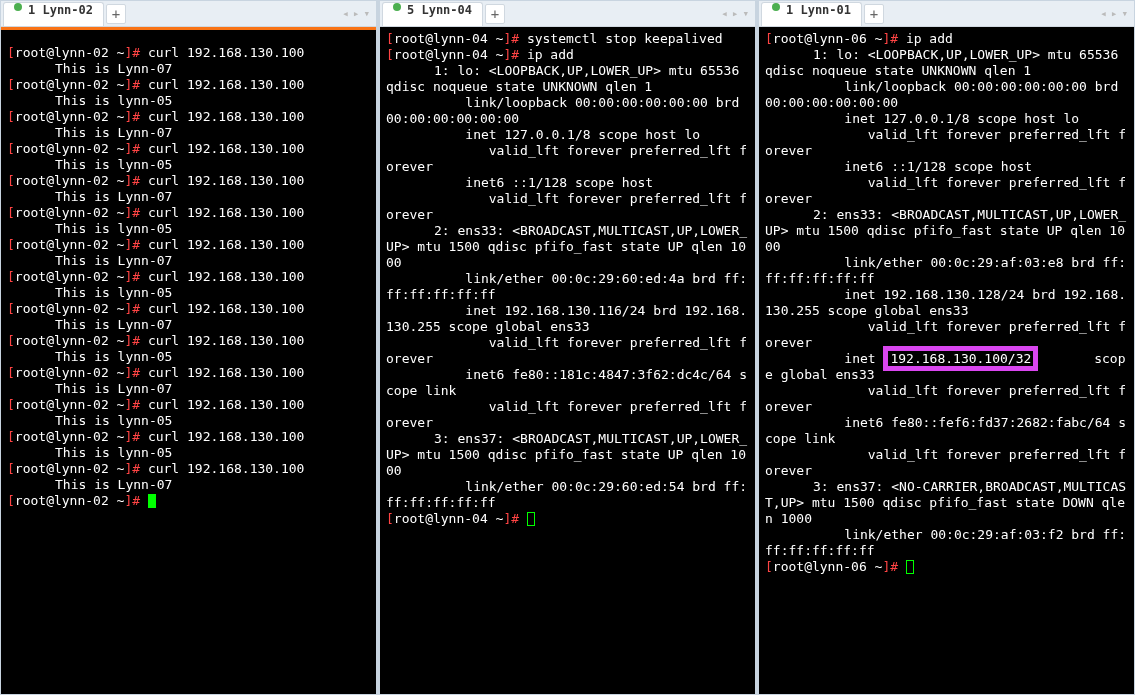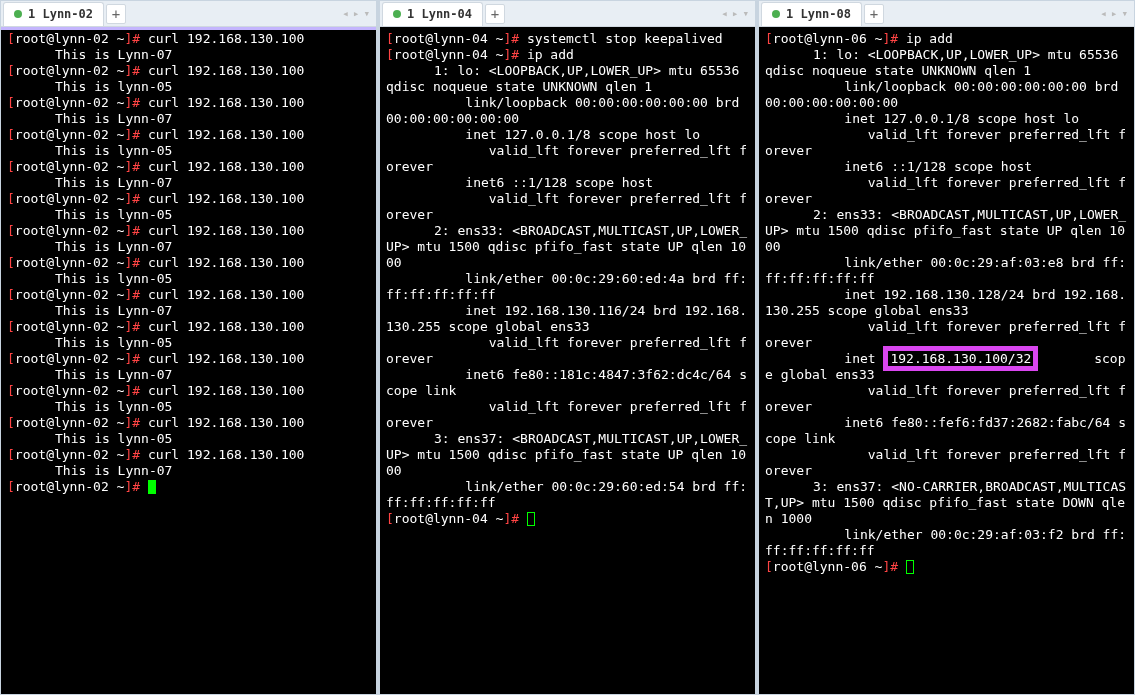--- a/index.html
+++ b/index.html
@@ -24,21 +24,20 @@
 .tab-bar {
   height: 26px;
   background: #e8eef4;
   display: flex;
   align-items: center;
   border-bottom: 1px solid #d0d8e0;
   padding: 0 2px;
 }
 .tab {
   display: flex;
-  align-items: center;
   height: 24px;
   padding: 0 10px;
   background: #ffffff;
   border: 1px solid #d0d8e0;
   border-bottom: none;
   border-radius: 3px 3px 0 0;
   margin-right: 2px;
   gap: 6px;
 }
 .tab-dot {
@@ -82,22 +81,22 @@
   color: #ffffff;
   padding: 4px 6px;
   font-family: "Consolas", "Monaco", monospace;
   font-size: 13px;
   line-height: 16px;
   overflow: hidden;
   white-space: pre-wrap;
   word-break: break-all;
 }
 .terminal-window.active .terminal-content {
-  border-top: 3px solid #c4b5fd;
-  padding-top: 1px;
+  border-top: 3px solid #f97316;
+  padding-top: 15px;
 }
 .line { white-space: pre-wrap; word-break: break-all; }
 .prompt-open { color: #ff4444; }
 .prompt-user { color: #ffffff; }
 .prompt-close { color: #ff4444; }
 .cmd { color: #ffffff; }
 .out { color: #ffffff; margin-left: 48px; }
 .cursor-green {
   display: inline-block;
   width: 8px;
@@ -132,36 +131,36 @@
         <span>▸</span>
         <span>▾</span>
       </div>
     </div>
     <div class="terminal-content"><div class="line"><span class="prompt-open">[</span><span class="prompt-user">root@lynn-02 ~</span><span class="prompt-close">]# </span><span class="cmd">curl 192.168.130.100</span></div><div class="line"><span class="out">This is Lynn-07</span></div><div class="line"><span class="prompt-open">[</span><span class="prompt-user">root@lynn-02 ~</span><span class="prompt-close">]# </span><span class="cmd">curl 192.168.130.100</span></div><div class="line"><span class="out">This is lynn-05</span></div><div class="line"><span class="prompt-open">[</span><span class="prompt-user">root@lynn-02 ~</span><span class="prompt-close">]# </span><span class="cmd">curl 192.168.130.100</span></div><div class="line"><span class="out">This is Lynn-07</span></div><div class="line"><span class="prompt-open">[</span><span class="prompt-user">root@lynn-02 ~</span><span class="prompt-close">]# </span><span class="cmd">curl 192.168.130.100</span></div><div class="line"><span class="out">This is lynn-05</span></div><div class="line"><span class="prompt-open">[</span><span class="prompt-user">root@lynn-02 ~</span><span class="prompt-close">]# </span><span class="cmd">curl 192.168.130.100</span></div><div class="line"><span class="out">This is Lynn-07</span></div><div class="line"><span class="prompt-open">[</span><span class="prompt-user">root@lynn-02 ~</span><span class="prompt-close">]# </span><span class="cmd">curl 192.168.130.100</span></div><div class="line"><span class="out">This is lynn-05</span></div><div class="line"><span class="prompt-open">[</span><span class="prompt-user">root@lynn-02 ~</span><span class="prompt-close">]# </span><span class="cmd">curl 192.168.130.100</span></div><div class="line"><span class="out">This is Lynn-07</span></div><div class="line"><span class="prompt-open">[</span><span class="prompt-user">root@lynn-02 ~</span><span class="prompt-close">]# </span><span class="cmd">curl 192.168.130.100</span></div><div class="line"><span class="out">This is lynn-05</span></div><div class="line"><span class="prompt-open">[</span><span class="prompt-user">root@lynn-02 ~</span><span class="prompt-close">]# </span><span class="cmd">curl 192.168.130.100</span></div><div class="line"><span class="out">This is Lynn-07</span></div><div class="line"><span class="prompt-open">[</span><span class="prompt-user">root@lynn-02 ~</span><span class="prompt-close">]# </span><span class="cmd">curl 192.168.130.100</span></div><div class="line"><span class="out">This is lynn-05</span></div><div class="line"><span class="prompt-open">[</span><span class="prompt-user">root@lynn-02 ~</span><span class="prompt-close">]# </span><span class="cmd">curl 192.168.130.100</span></div><div class="line"><span class="out">This is Lynn-07</span></div><div class="line"><span class="prompt-open">[</span><span class="prompt-user">root@lynn-02 ~</span><span class="prompt-close">]# </span><span class="cmd">curl 192.168.130.100</span></div><div class="line"><span class="out">This is lynn-05</span></div><div class="line"><span class="prompt-open">[</span><span class="prompt-user">root@lynn-02 ~</span><span class="prompt-close">]# </span><span class="cmd">curl 192.168.130.100</span></div><div class="line"><span class="out">This is lynn-05</span></div><div class="line"><span class="prompt-open">[</span><span class="prompt-user">root@lynn-02 ~</span><span class="prompt-close">]# </span><span class="cmd">curl 192.168.130.100</span></div><div class="line"><span class="out">This is Lynn-07</span></div><div class="line"><span class="prompt-open">[</span><span class="prompt-user">root@lynn-02 ~</span><span class="prompt-close">]# </span><span class="cmd"></span><span class="cursor-green"></span></div></div>
   </div>
 <div class="terminal-window">
     <div class="tab-bar">
       <div class="tab">
         <span class="tab-dot"></span>
-        <span class="tab-label">1 Lynn-04</span>
+        <span class="tab-label">5 Lynn-04</span>
       </div>
       <div class="tab-add">+</div>
       <div class="tab-nav">
         <span>◂</span>
         <span>▸</span>
         <span>▾</span>
       </div>
     </div>
     <div class="terminal-content"><div class="line"><span class="prompt-open">[</span><span class="prompt-user">root@lynn-04 ~</span><span class="prompt-close">]# </span><span class="cmd">systemctl stop keepalived</span></div><div class="line"><span class="prompt-open">[</span><span class="prompt-user">root@lynn-04 ~</span><span class="prompt-close">]# </span><span class="cmd">ip add</span></div><div class="line"><span class="out">1: lo: &lt;LOOPBACK,UP,LOWER_UP&gt; mtu 65536 qdisc noqueue state UNKNOWN qlen 1</span></div><div class="line"><span class="out">    link/loopback 00:00:00:00:00:00 brd 00:00:00:00:00:00</span></div><div class="line"><span class="out">    inet 127.0.0.1/8 scope host lo</span></div><div class="line"><span class="out">       valid_lft forever preferred_lft forever</span></div><div class="line"><span class="out">    inet6 ::1/128 scope host</span></div><div class="line"><span class="out">       valid_lft forever preferred_lft forever</span></div><div class="line"><span class="out">2: ens33: &lt;BROADCAST,MULTICAST,UP,LOWER_UP&gt; mtu 1500 qdisc pfifo_fast state UP qlen 1000</span></div><div class="line"><span class="out">    link/ether 00:0c:29:60:ed:4a brd ff:ff:ff:ff:ff:ff</span></div><div class="line"><span class="out">    inet 192.168.130.116/24 brd 192.168.130.255 scope global ens33</span></div><div class="line"><span class="out">       valid_lft forever preferred_lft forever</span></div><div class="line"><span class="out">    inet6 fe80::181c:4847:3f62:dc4c/64 scope link</span></div><div class="line"><span class="out">       valid_lft forever preferred_lft forever</span></div><div class="line"><span class="out">3: ens37: &lt;BROADCAST,MULTICAST,UP,LOWER_UP&gt; mtu 1500 qdisc pfifo_fast state UP qlen 1000</span></div><div class="line"><span class="out">    link/ether 00:0c:29:60:ed:54 brd ff:ff:ff:ff:ff:ff</span></div><div class="line"><span class="prompt-open">[</span><span class="prompt-user">root@lynn-04 ~</span><span class="prompt-close">]# </span><span class="cmd"></span><span class="cursor-box"></span></div></div>
   </div>
 <div class="terminal-window">
     <div class="tab-bar">
       <div class="tab">
         <span class="tab-dot"></span>
-        <span class="tab-label">1 Lynn-08</span>
+        <span class="tab-label">1 Lynn-01</span>
       </div>
       <div class="tab-add">+</div>
       <div class="tab-nav">
         <span>◂</span>
         <span>▸</span>
         <span>▾</span>
       </div>
     </div>
     <div class="terminal-content"><div class="line"><span class="prompt-open">[</span><span class="prompt-user">root@lynn-06 ~</span><span class="prompt-close">]# </span><span class="cmd">ip add</span></div><div class="line"><span class="out">1: lo: &lt;LOOPBACK,UP,LOWER_UP&gt; mtu 65536 qdisc noqueue state UNKNOWN qlen 1</span></div><div class="line"><span class="out">    link/loopback 00:00:00:00:00:00 brd 00:00:00:00:00:00</span></div><div class="line"><span class="out">    inet 127.0.0.1/8 scope host lo</span></div><div class="line"><span class="out">       valid_lft forever preferred_lft forever</span></div><div class="line"><span class="out">    inet6 ::1/128 scope host</span></div><div class="line"><span class="out">       valid_lft forever preferred_lft forever</span></div><div class="line"><span class="out">2: ens33: &lt;BROADCAST,MULTICAST,UP,LOWER_UP&gt; mtu 1500 qdisc pfifo_fast state UP qlen 1000</span></div><div class="line"><span class="out">    link/ether 00:0c:29:af:03:e8 brd ff:ff:ff:ff:ff:ff</span></div><div class="line"><span class="out">    inet 192.168.130.128/24 brd 192.168.130.255 scope global ens33</span></div><div class="line"><span class="out">       valid_lft forever preferred_lft forever</span></div><div class="line"><span class="out">    inet </span><span class="highlight-box">192.168.130.100/32</span><span class="out"> scope global ens33</span></div><div class="line"><span class="out">       valid_lft forever preferred_lft forever</span></div><div class="line"><span class="out">    inet6 fe80::fef6:fd37:2682:fabc/64 scope link</span></div><div class="line"><span class="out">       valid_lft forever preferred_lft forever</span></div><div class="line"><span class="out">3: ens37: &lt;NO-CARRIER,BROADCAST,MULTICAST,UP&gt; mtu 1500 qdisc pfifo_fast state DOWN qlen 1000</span></div><div class="line"><span class="out">    link/ether 00:0c:29:af:03:f2 brd ff:ff:ff:ff:ff:ff</span></div><div class="line"><span class="prompt-open">[</span><span class="prompt-user">root@lynn-06 ~</span><span class="prompt-close">]# </span><span class="cmd"></span><span class="cursor-box"></span></div></div>
   </div>

